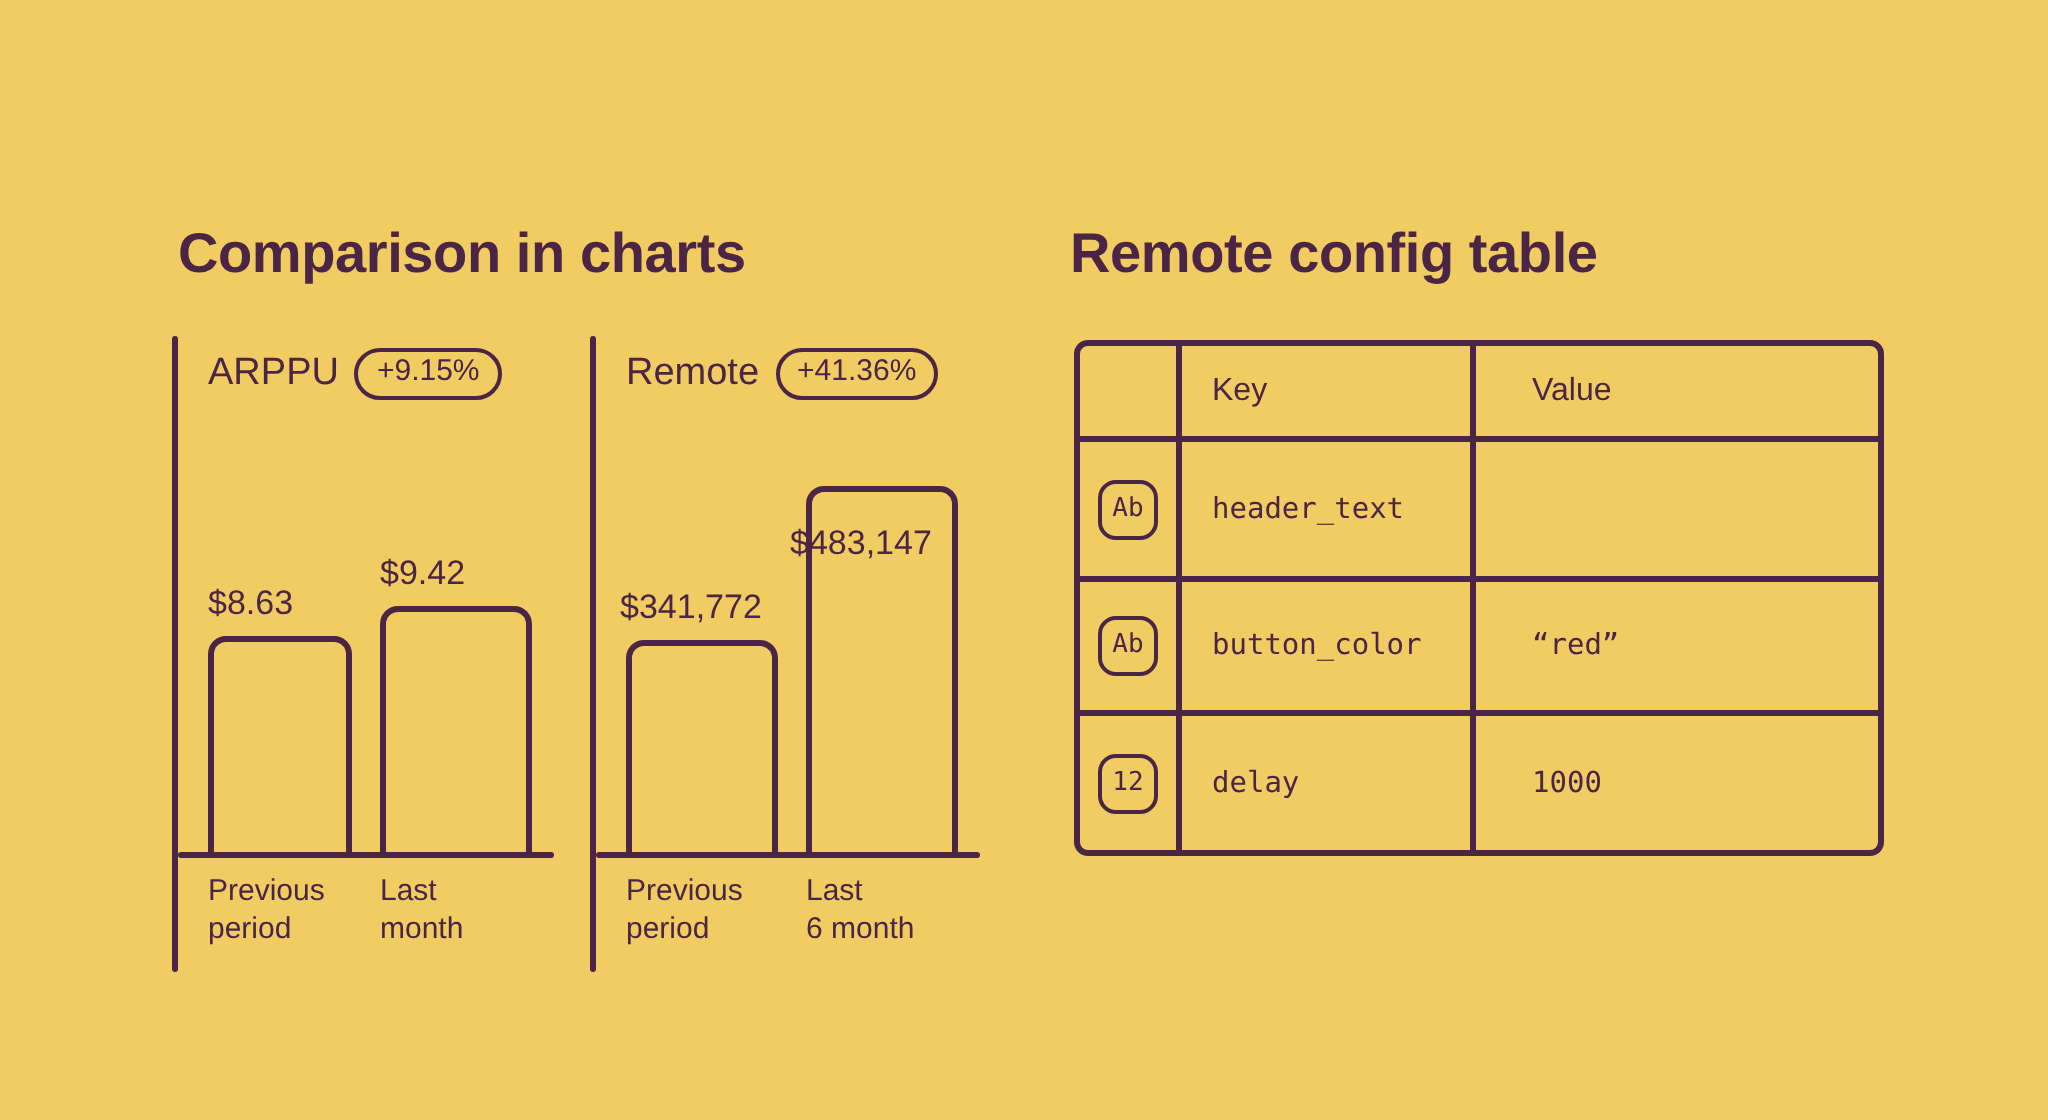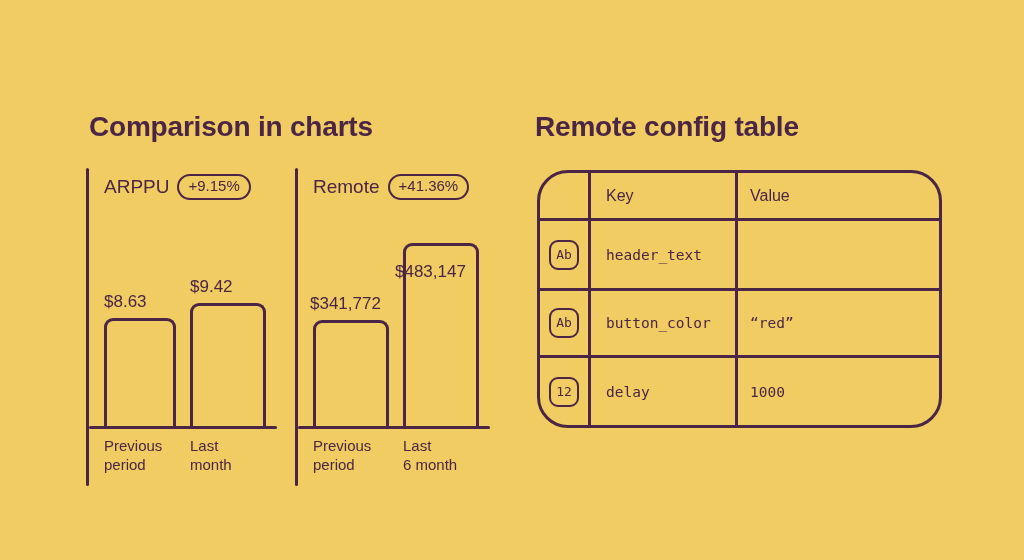--- a/index.html
+++ b/index.html
@@ -124,21 +124,21 @@
   #rev-lab-1 { left: 108px; top: 268px; }
 
   
   #config-table {
     position: absolute;
     left: 537px;
     top: 170px;
     width: 405px;
     height: 258px;
     border: 3px solid #4b2545;
-    border-radius: 31px;
+    border-radius: 7px;
     box-sizing: border-box;
     overflow: hidden;
   }
   .trow {
     display: flex;
     box-sizing: border-box;
     border-bottom: 3px solid #4b2545;
   }
   .trow:last-child { border-bottom: none; justify-content: center; }
   #trow-head { height: 48px; }
@@ -162,21 +162,21 @@
     box-sizing: border-box;
     display: flex;
     align-items: center;
     padding-left: 15px;
   }
   .cell-value {
     flex: 1 1 auto;
     box-sizing: border-box;
     display: flex;
     align-items: center;
-    padding-left: 12px;
+    padding-left: 28px;
     padding-right: 8px;
   }
   .th-text {
     font-size: 16px;
     line-height: 20px;
   }
   .mono {
     font-family: "DejaVu Sans Mono", "Liberation Mono", monospace;
     font-size: 14.5px;
     line-height: 20px;

